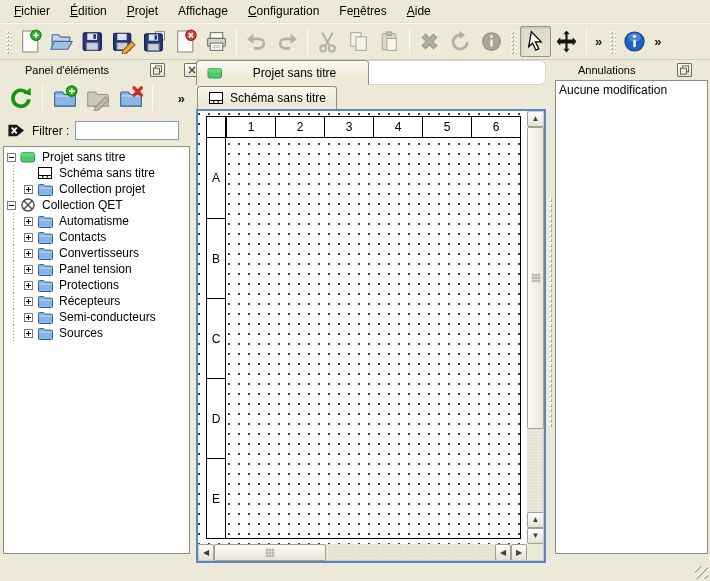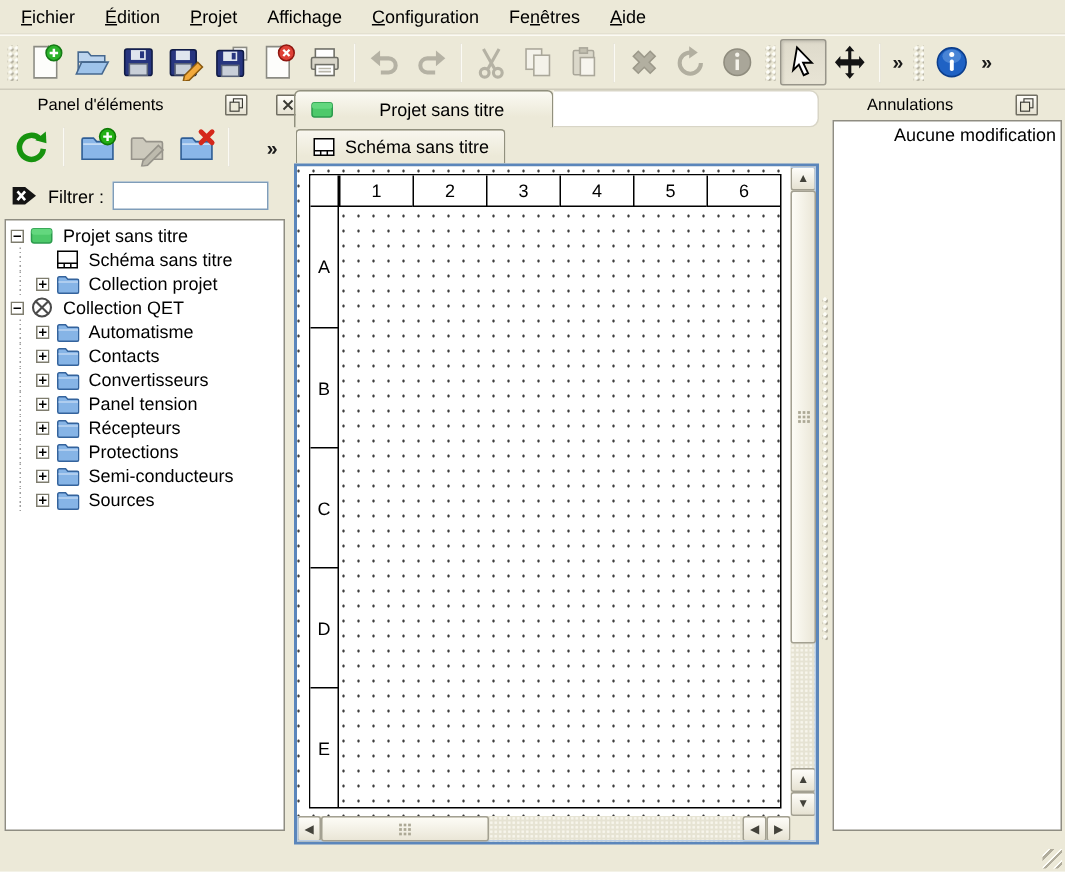--- a/index.html
+++ b/index.html
@@ -50,21 +50,21 @@
   .tree-row { height:16px; display:flex; align-items:center; white-space:nowrap; cursor:default; }
   .tree-guide { width:17px; align-self:stretch; flex:none;
     background-image:repeating-linear-gradient(to bottom,#a0a0a0 0 1px, transparent 1px 3px);
     background-size:1px 100%; background-position:7px 0; background-repeat:no-repeat; }
   .tree-exp { width:9px; height:9px; flex:none; margin:0 4px 0 1px; }
   .tree-dash { width:14px; flex:none; }
   .tree-ico { width:17px; height:15px; flex:none; margin-right:5px; display:flex; align-items:center; }
   .tree-label { font-size:12px; }
   .undo-list { flex:1; margin:1px 2px 9px 2px; background:#fff; border:1px solid #8f8d82;
                font-size:12px; padding:2px 3px; }
-  .undo-item { height:16px; cursor:default;text-align:right; }
+  .undo-item { height:16px; cursor:default; }
   
   .vsplit { width:7px; flex:none; display:flex; align-items:center; justify-content:center; }
   .vsplit-tex { width:4px; height:230px;
     background-image:radial-gradient(#fdfdf8 1px, transparent 1.2px), radial-gradient(#b3afa0 1px, transparent 1.2px);
     background-size:4px 5px; background-position:0 0, 1px 1px; }
   
   .center { flex:1; display:flex; flex-direction:column; min-width:0; padding-left:2px; }
   .project-tabbar { height:25px; flex:none; display:flex; align-items:flex-end; }
   .project-tab { height:25px; width:173px; flex:none; display:flex; align-items:center; gap:8px;
     padding:0 10px; background:linear-gradient(#fbfaf3,#ece9d8 70%); border:1px solid #91907e;
@@ -443,36 +443,36 @@
               <rect x="0.5" y="0.5" width="8" height="8" fill="#fff" stroke="#7e7c6e"></rect>
               <path d="M2 4.5h5" stroke="#000"></path>
               <path d="M4.5 2v5" stroke="#000"></path>
             </svg>
             <span class="tree-ico">
               <svg width="16" height="16" viewBox="0 0 16 16">
                 <path d="M1.5 13.5v-9a1 1 0 0 1 1-1h4.2l1.5 1.6h6.3a1 1 0 0 1 1 1v7.4a1 1 0 0 1-1 1h-12a1 1 0 0 1-1-1z" fill="#86b4e6" stroke="#34639c"></path>
                 <path d="M2 7h13" stroke="#bcd6f2"></path>
               </svg>
             </span>
+            <span class="tree-label">Protections</span>
+          </div>
+          <div class="tree-row">
+            <span class="tree-guide"></span>
+            <svg class="tree-exp" viewBox="0 0 9 9">
+              <rect x="0.5" y="0.5" width="8" height="8" fill="#fff" stroke="#7e7c6e"></rect>
+              <path d="M2 4.5h5" stroke="#000"></path>
+              <path d="M4.5 2v5" stroke="#000"></path>
+            </svg>
+            <span class="tree-ico">
+              <svg width="16" height="16" viewBox="0 0 16 16">
+                <path d="M1.5 13.5v-9a1 1 0 0 1 1-1h4.2l1.5 1.6h6.3a1 1 0 0 1 1 1v7.4a1 1 0 0 1-1 1h-12a1 1 0 0 1-1-1z" fill="#86b4e6" stroke="#34639c"></path>
+                <path d="M2 7h13" stroke="#bcd6f2"></path>
+              </svg>
+            </span>
             <span class="tree-label">Récepteurs</span>
-          </div>
-          <div class="tree-row">
-            <span class="tree-guide"></span>
-            <svg class="tree-exp" viewBox="0 0 9 9">
-              <rect x="0.5" y="0.5" width="8" height="8" fill="#fff" stroke="#7e7c6e"></rect>
-              <path d="M2 4.5h5" stroke="#000"></path>
-              <path d="M4.5 2v5" stroke="#000"></path>
-            </svg>
-            <span class="tree-ico">
-              <svg width="16" height="16" viewBox="0 0 16 16">
-                <path d="M1.5 13.5v-9a1 1 0 0 1 1-1h4.2l1.5 1.6h6.3a1 1 0 0 1 1 1v7.4a1 1 0 0 1-1 1h-12a1 1 0 0 1-1-1z" fill="#86b4e6" stroke="#34639c"></path>
-                <path d="M2 7h13" stroke="#bcd6f2"></path>
-              </svg>
-            </span>
-            <span class="tree-label">Protections</span>
           </div>
           <div class="tree-row">
             <span class="tree-guide"></span>
             <svg class="tree-exp" viewBox="0 0 9 9">
               <rect x="0.5" y="0.5" width="8" height="8" fill="#fff" stroke="#7e7c6e"></rect>
               <path d="M2 4.5h5" stroke="#000"></path>
               <path d="M4.5 2v5" stroke="#000"></path>
             </svg>
             <span class="tree-ico">
               <svg width="16" height="16" viewBox="0 0 16 16">

